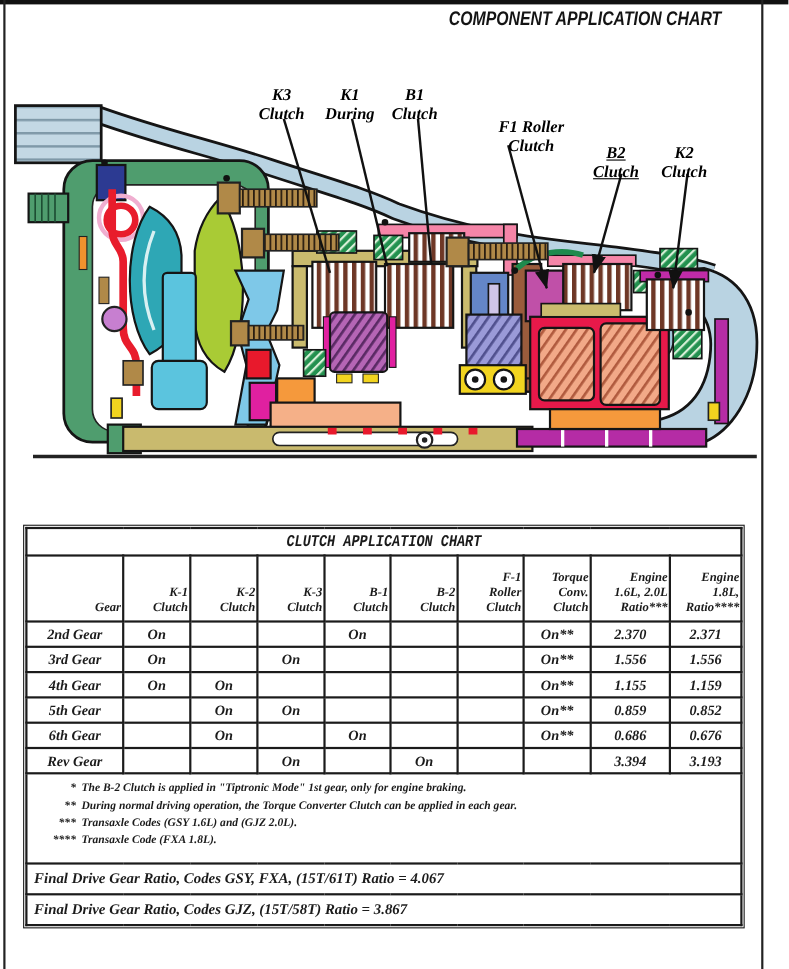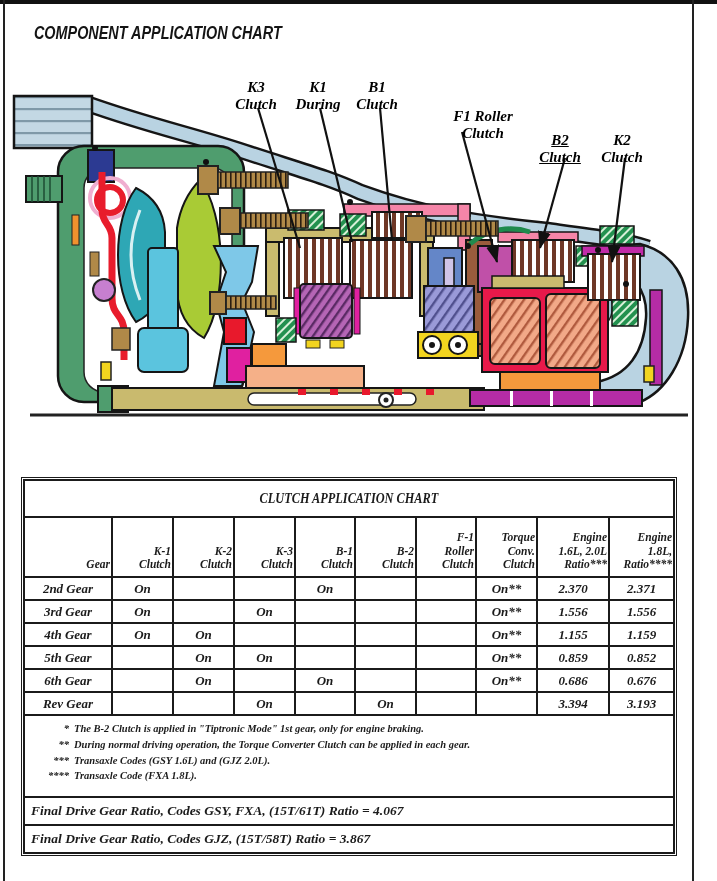--- a/index.html
+++ b/index.html
@@ -5,39 +5,39 @@
   html,body { margin:0; padding:0; background:#ffffff; }
   #page {
     position:relative; width:717px; height:881px; background:#ffffff;
     font-family:"Liberation Serif", serif; color:#1b1b1b; overflow:hidden;
   }
   .frame-top   { position:absolute; left:0; top:0; width:717px; height:4px; background:#111; }
   .frame-left  { position:absolute; left:3px; top:0; width:2px; height:881px; background:#222; }
   .frame-right { position:absolute; left:692px; top:0; width:2px; height:881px; background:#222; }
 
   .doc-title {
-    position:absolute; left:3px; top:7px; width:684px; text-align:left;
+    position:absolute; left:3px; top:7px; width:684px; text-align:right;
     font-family:"Liberation Sans", sans-serif; font-weight:bold; font-style:italic;
-    font-size:18px; letter-spacing:0px; color:#141414;margin-top:16px;
+    font-size:18px; letter-spacing:0px; color:#141414;
   }
   .doc-title > span { display:inline-block; transform:scaleX(0.8); transform-origin:center; }
 
   
   .dlabel {
     position:absolute; text-align:center; font-weight:bold; font-style:italic;
     font-size:15px; line-height:1.1; color:#000000; white-space:pre-line;margin-top:16px;
   }
 
   
   .table-wrap { position:absolute; left:21px; top:477px; border:1px solid #1b1b1b; padding:1px; background:#fff; }
   table.app { border-collapse:collapse; table-layout:fixed; width:650px; }
   table.app td, table.app th { border:2px solid #1b1b1b; overflow:hidden; }
   .t-title {
-    font-family:Liberation Serif, serif; font-weight:bold; font-style:italic;
-    font-size:15px; text-align:center; height:23px; padding:6px;
+    font-family:Liberation Mono, monospace; font-weight:bold; font-style:italic;
+    font-size:15px; text-align:center; height:23px; padding:0;
   }
   .t-title > span { display:inline-block; transform:scaleX(0.82); transform-origin:center; }
   th.hcell {
     font-weight:bold; font-style:italic; font-size:11.5px; line-height:1.18;
     text-align:right; vertical-align:bottom; padding:2px 1px 4px; height:52px;
     white-space:pre-line;
   }
   td.dcell, td.gcell {
     font-weight:bold; font-style:italic; font-size:13px; text-align:center;
     height:19px; padding:1px 2px;

